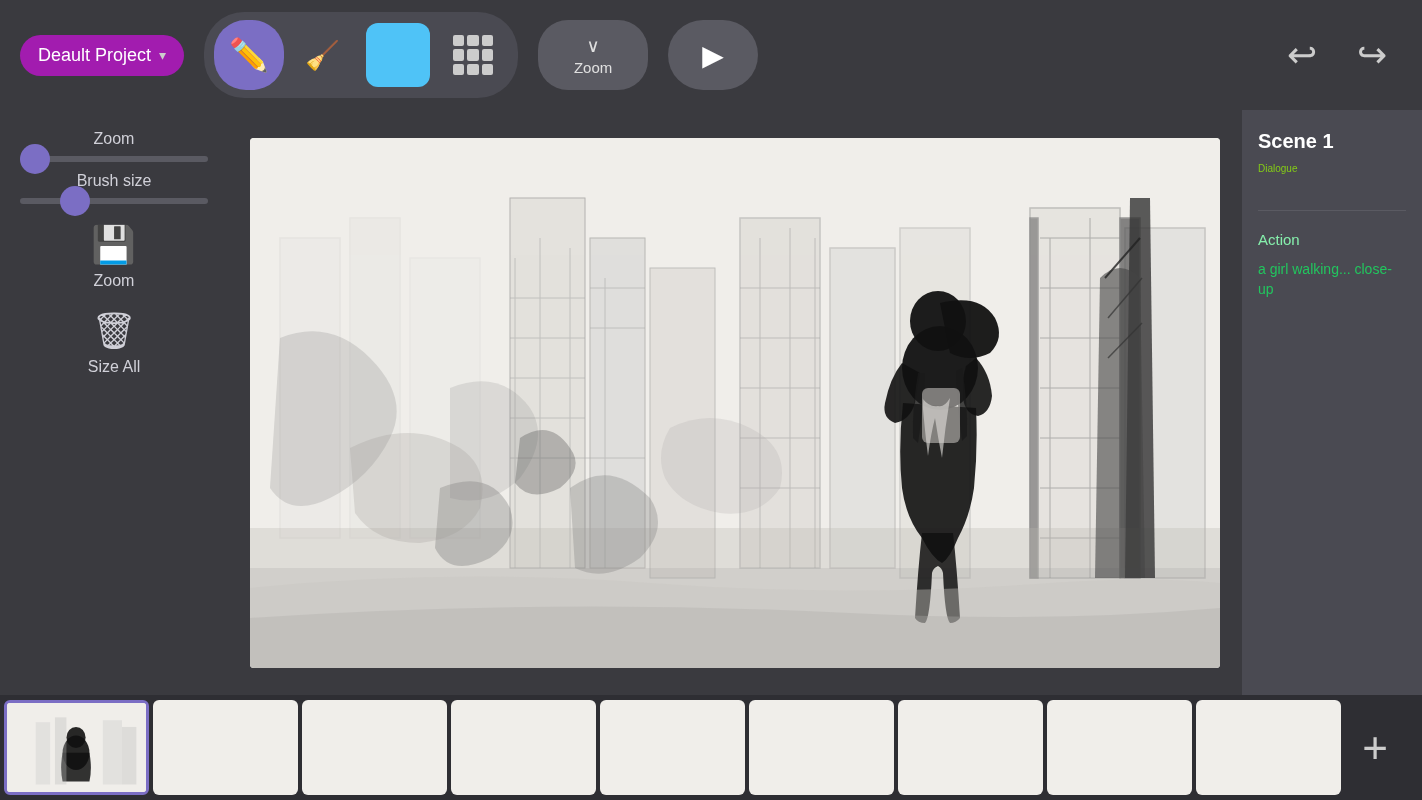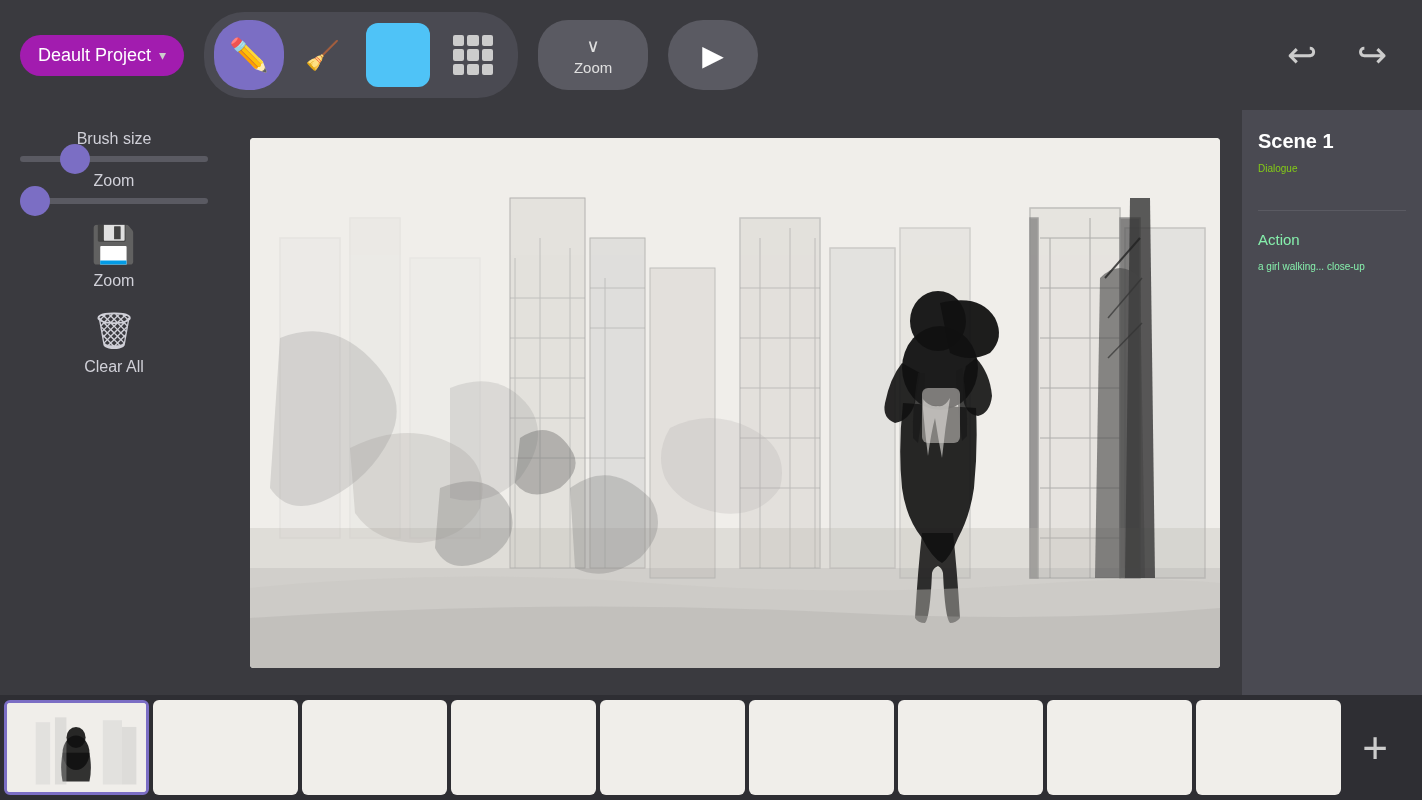--- a/index.html
+++ b/index.html
@@ -266,22 +266,22 @@
       margin: 12px 0;
     }
 
     .action-label {
       color: #86efac;
       font-size: 15px;
       margin-bottom: 4px;
     }
 
     .action-text {
-      color: #86efac;
-      font-size: 10px;
+      color: #22c55e;
+      font-size: 14px;
       line-height: 1.4;
     }
 
     
     .filmstrip {
       height: 105px;
       background: #2e2e33;
       display: flex;
       align-items: center;
       padding: 0 4px;
@@ -395,38 +395,38 @@
       <span>↪</span>
     </button>
   </div>
 </div>
 
 <div class="main-content">
 
   <div class="left-panel">
 
     <div class="slider-group">
+      <label class="slider-label">Zoom</label>
+      <input type="range" class="zoom-slider" min="0" max="100" value="0" style="">
+    </div>
+
+    <div class="slider-group">
       <label class="slider-label">Brush size</label>
       <input type="range" class="brush-slider" min="0" max="100" value="25" style="">
     </div>
 
-    <div class="slider-group">
-      <label class="slider-label">Zoom</label>
-      <input type="range" class="zoom-slider" min="0" max="100" value="0" style="">
-    </div>
-
 
     <button class="save-btn">
       <span class="icon-save">💾</span>
       <span>Zoom</span>
     </button>
 
     <button class="clear-btn">
       <span class="icon-trash">🗑</span>
-      <span>Clear All</span>
+      <span>Size All</span>
     </button>
   </div>
 
   <div class="canvas-area">
     <div class="drawing-canvas">
       
       <svg viewBox="0 0 970 530" xmlns="http://www.w3.org/2000/svg">
 
         <rect width="970" height="530" fill="#f0eeea"></rect>
 

